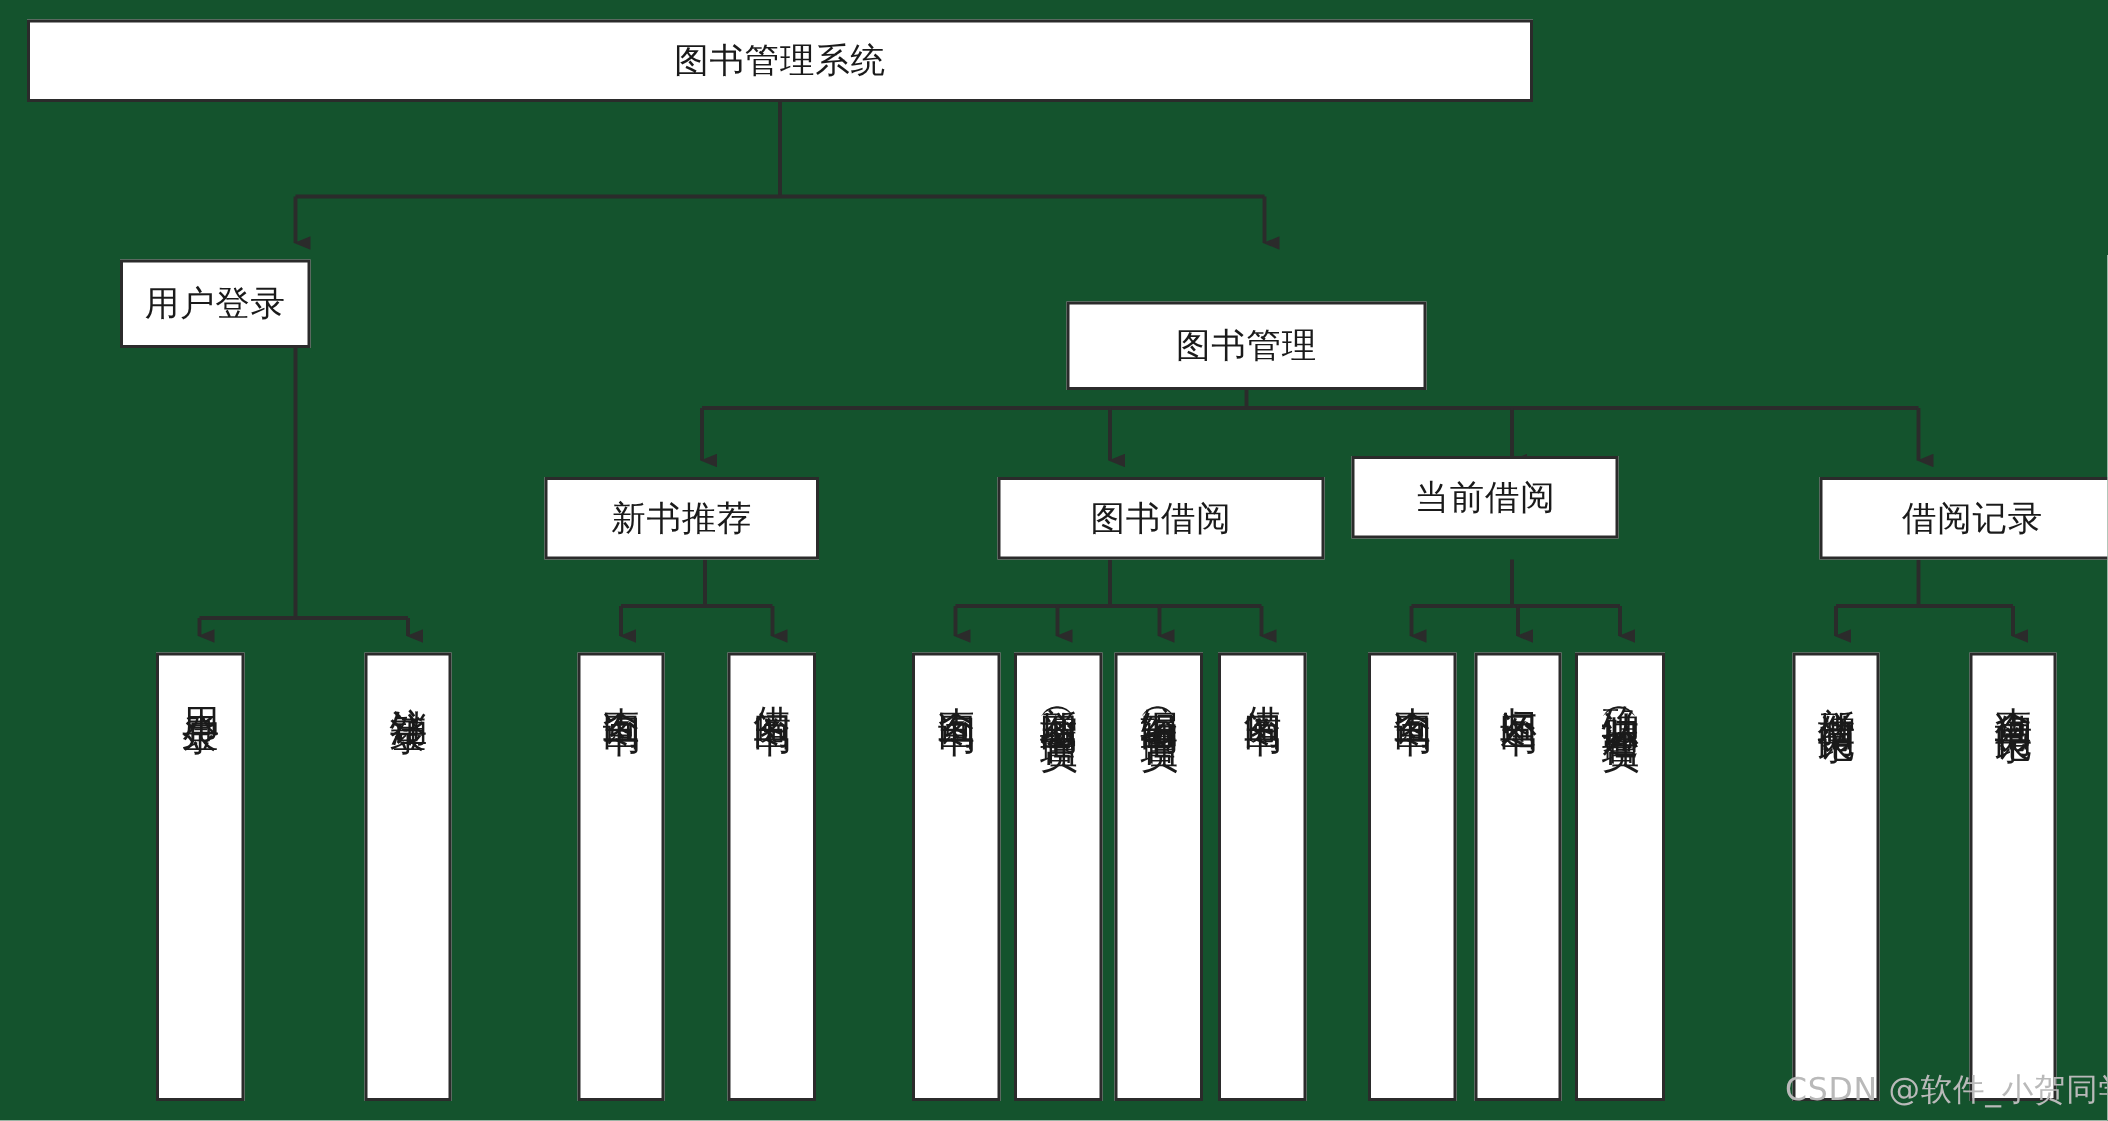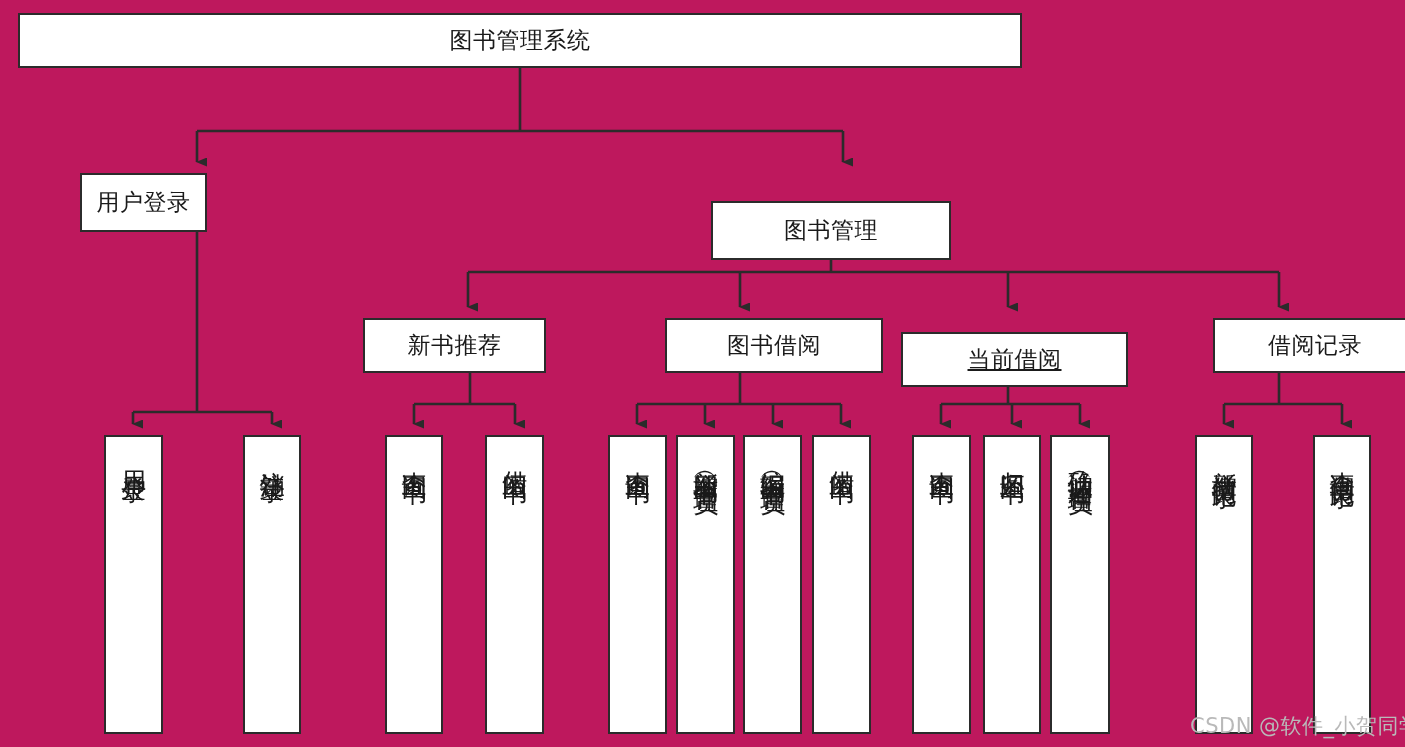--- a/index.html
+++ b/index.html
@@ -8,21 +8,21 @@
     padding: 0;
     background: #ffffff;
   }
   body {
     font-family: "DejaVu Sans", "Liberation Sans", sans-serif;
   }
   #diagram-root {
     position: relative;
     width: 1405px;
     height: 747px;
-    background: #be185d;
+    background: #14532d;
     overflow: hidden;
   }
   #diagram-svg {
     position: absolute;
     left: 0;
     top: 0;
     width: 1405px;
     height: 747px;
   }
   .node {
@@ -131,21 +131,21 @@
   <div class="node horizontal" style="left:711px; top:173px; width:240px; height:59px;margin-top:28px;">
     <span>图书管理</span>
   </div>
 
   <div class="node horizontal" style="left:363px; top:318px; width:183px; height:55px;">
     <span>新书推荐</span>
   </div>
   <div class="node horizontal" style="left:632px; top:318px; width:218px; height:55px;margin-left:33px;">
     <span>图书借阅</span>
   </div>
-  <div class="node horizontal" style="left:901px; top:332px; width:227px; height:55px;text-decoration:underline;">
+  <div class="node horizontal" style="left:901px; top:304px; width:178px; height:55px;">
     <span>当前借阅</span>
   </div>
   <div class="node horizontal" style="left:1171px; top:318px; width:204px; height:55px;margin-left:42px;">
     <span>借阅记录</span>
   </div>
 
   <div class="node vertical" style="left:104px; top:435px; width:59px; height:299px;">
     <span class="vlabel">用户登录</span>
   </div>
   <div class="node vertical" style="left:243px; top:435px; width:58px; height:299px;">

